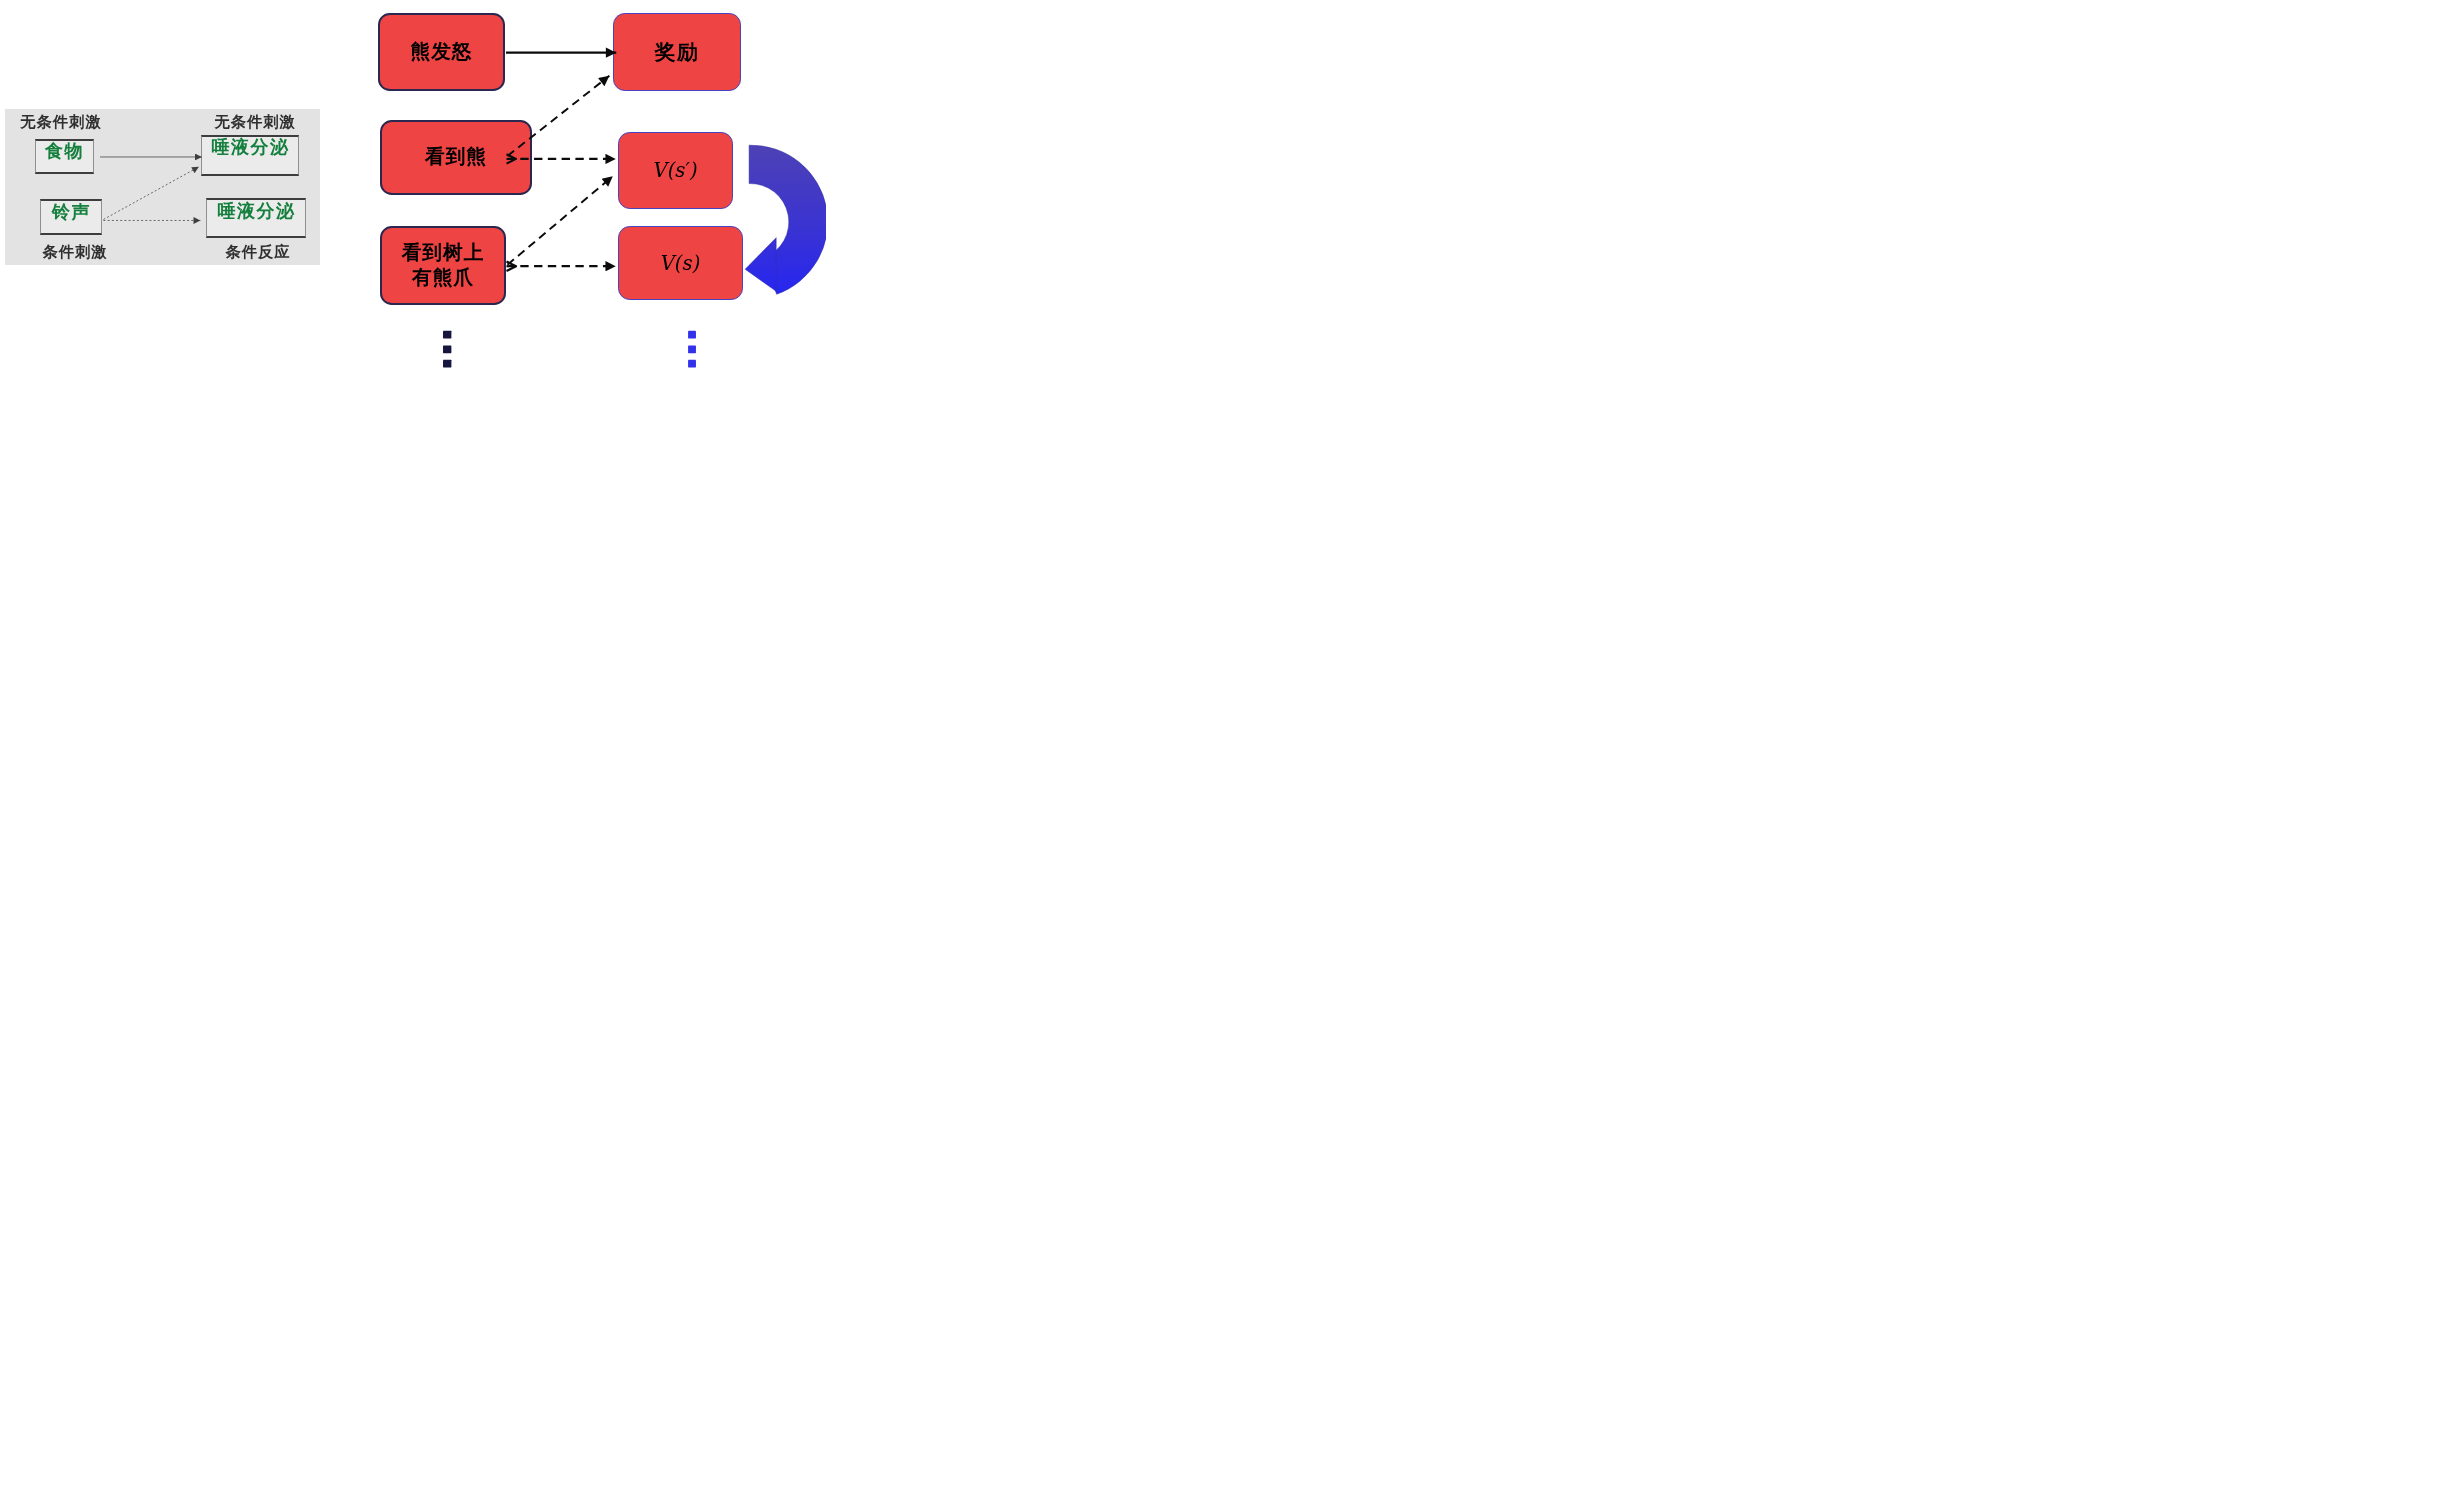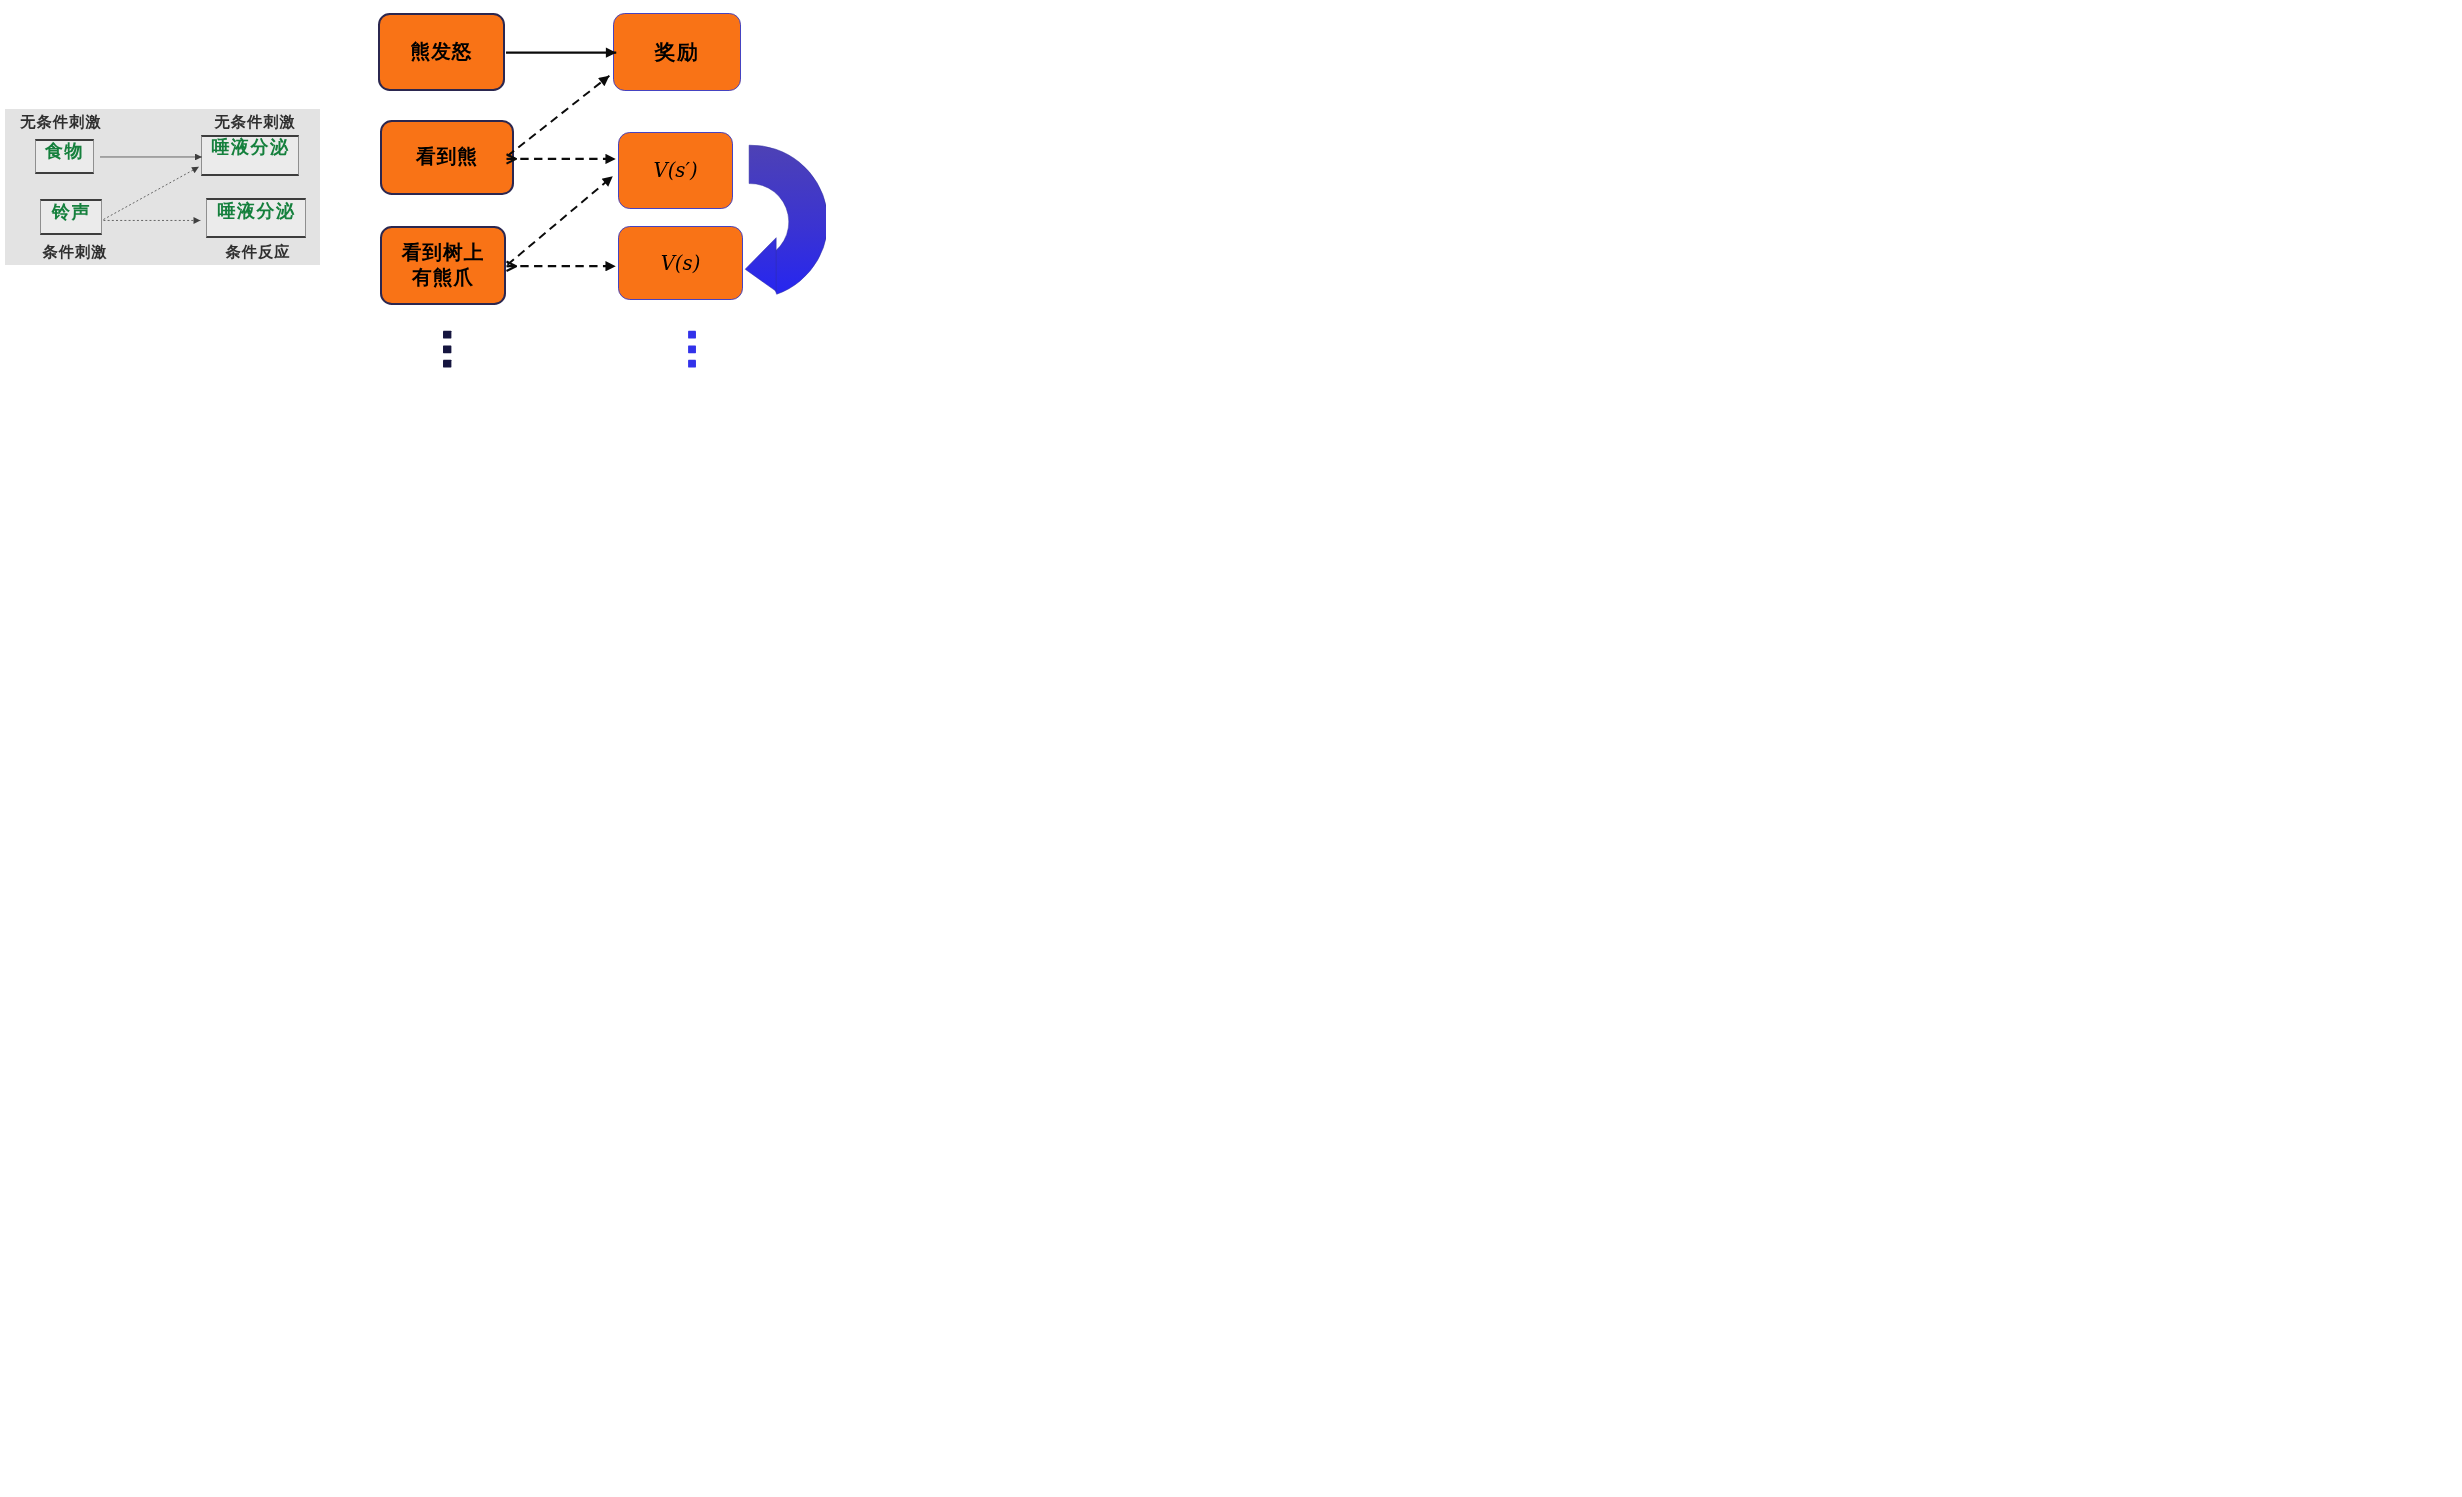--- a/index.html
+++ b/index.html
@@ -17,32 +17,32 @@
   .pb-food{left:29.5px;top:29.5px;width:59px;height:35px;}
   .pb-saltop{left:196px;top:25.6px;width:98px;height:41px;}
   .pb-bell{left:35px;top:90px;width:62px;height:36px;}
   .pb-salbot{left:201px;top:89px;width:100px;height:40px;}
   .pl-ucs{left:14.8px;top:5.9px;}
   .pl-ucr{left:209px;top:5.9px;}
   .pl-cs{left:37px;top:136px;}
   .pl-cr{left:220px;top:136px;}
 
   
-  .rbox{position:absolute;background:#f97316;display:flex;align-items:center;justify-content:center;
+  .rbox{position:absolute;background:#ef4444;display:flex;align-items:center;justify-content:center;
         border-radius:11.8px;box-sizing:border-box;text-align:center;}
   .rbox.navy{border:2px solid #2b2750;}
   .rbox.blue{border:1.5px solid #4543c1;}
   .zh{font-size:19.7px;font-weight:700;color:#000;letter-spacing:1px;line-height:1.25;}
   .serifzh{font-family:"DejaVu Serif","Liberation Serif",serif;font-size:20.7px;font-weight:700;
            color:#000;letter-spacing:1.5px;}
   .math{font-family:"DejaVu Serif","Liberation Serif",serif;font-style:italic;
         font-size:19.7px;color:#000;}
   .rb-bear{left:378px;top:13.3px;width:127px;height:78px;}
   .rb-reward{left:613px;top:13.3px;width:128px;height:78px;}
-  .rb-seebear{left:380px;top:120px;width:134px;height:75px;}
+  .rb-seebear{left:380px;top:120px;width:152px;height:75px;}
   .rb-vsp{left:618px;top:132px;width:115px;height:77px;}
   .rb-claws{left:380px;top:226px;width:126px;height:79px;}
   .rb-vs{left:618px;top:226px;width:125px;height:74px;}
 
   .overlay{position:absolute;left:0;top:0;width:826px;height:374px;pointer-events:none;}
 </style>
 </head>
 <body>
 
 <div class="canvas">

